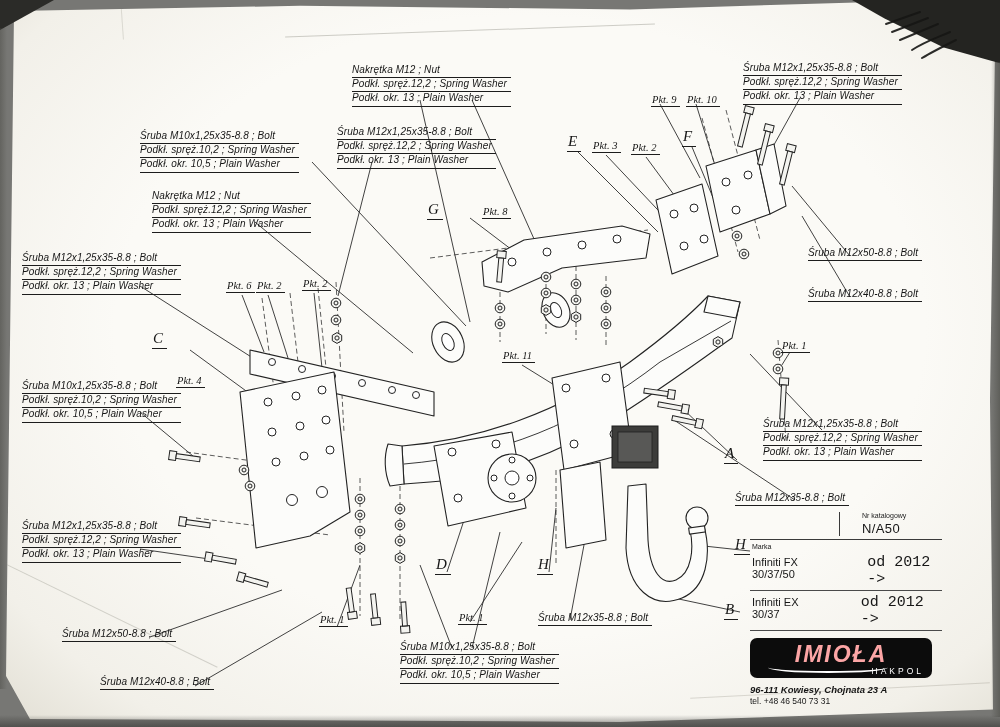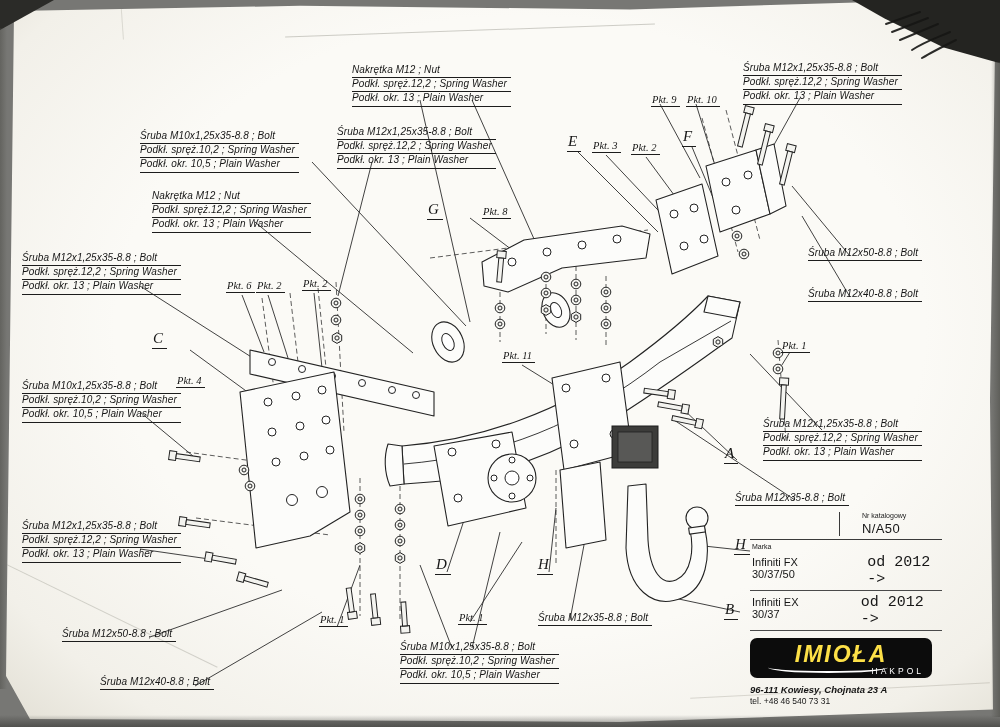--- a/index.html
+++ b/index.html
@@ -37,21 +37,21 @@
   .infobox { position:absolute; left:750px; top:512px; width:192px; font-size:10px; }
   .info-top { display:flex; justify-content:flex-end; border-bottom:1px solid #3a3a3a; padding:0 2px 3px 0; }
   .catalog { border-left:1px solid #3a3a3a; padding-left:22px; min-width:78px; }
   .cat-label { font-size:7px; color:#222; }
   .cat-num { font-size:13px; margin-top:2px; letter-spacing:.4px; }
   .brand-label { font-size:7px; margin:3px 0 1px 2px; }
   .model { display:flex; justify-content:space-between; align-items:baseline;
     border-bottom:1px solid #4a4a4a; font-size:11px; padding:3px 2px 2px 2px;gap:41px; }
   .model-year { font-size:15px;font-family:Liberation Mono, monospace; }
   .logo { position:relative; margin-top:7px; width:182px; height:40px; background:#0c0c0c; border-radius:7px; overflow:hidden; }
-  .logo-main { color:#fde047; font-weight:bold; font-style:italic; font-size:23px; letter-spacing:2px;
+  .logo-main { color:#fca5a5; font-weight:bold; font-style:italic; font-size:23px; letter-spacing:2px;
     text-align:center; margin-top:3px; font-family:"Liberation Sans", sans-serif; }
   .logo-swoosh { position:absolute; left:18px; top:24px; width:120px; height:9px;
     border-bottom:2px solid #fff; border-radius:50%; }
   .logo-sub { position:absolute; right:8px; bottom:2px; color:#fff; font-size:8.5px; font-weight:normal; letter-spacing:3px; }
   .addr { font-weight:bold; font-size:9.5px; margin-top:6px; white-space:nowrap;font-style:italic; }
   .tel { font-size:8.5px; margin-top:1px; }
 
   svg .part { fill:#fcfcfa; stroke:#232323; stroke-width:1.1; stroke-linejoin:round; }
   svg .hole { fill:#ffffff; stroke:#232323; stroke-width:1; }
   svg .fast { fill:#f3f3ef; stroke:#232323; stroke-width:1; }

